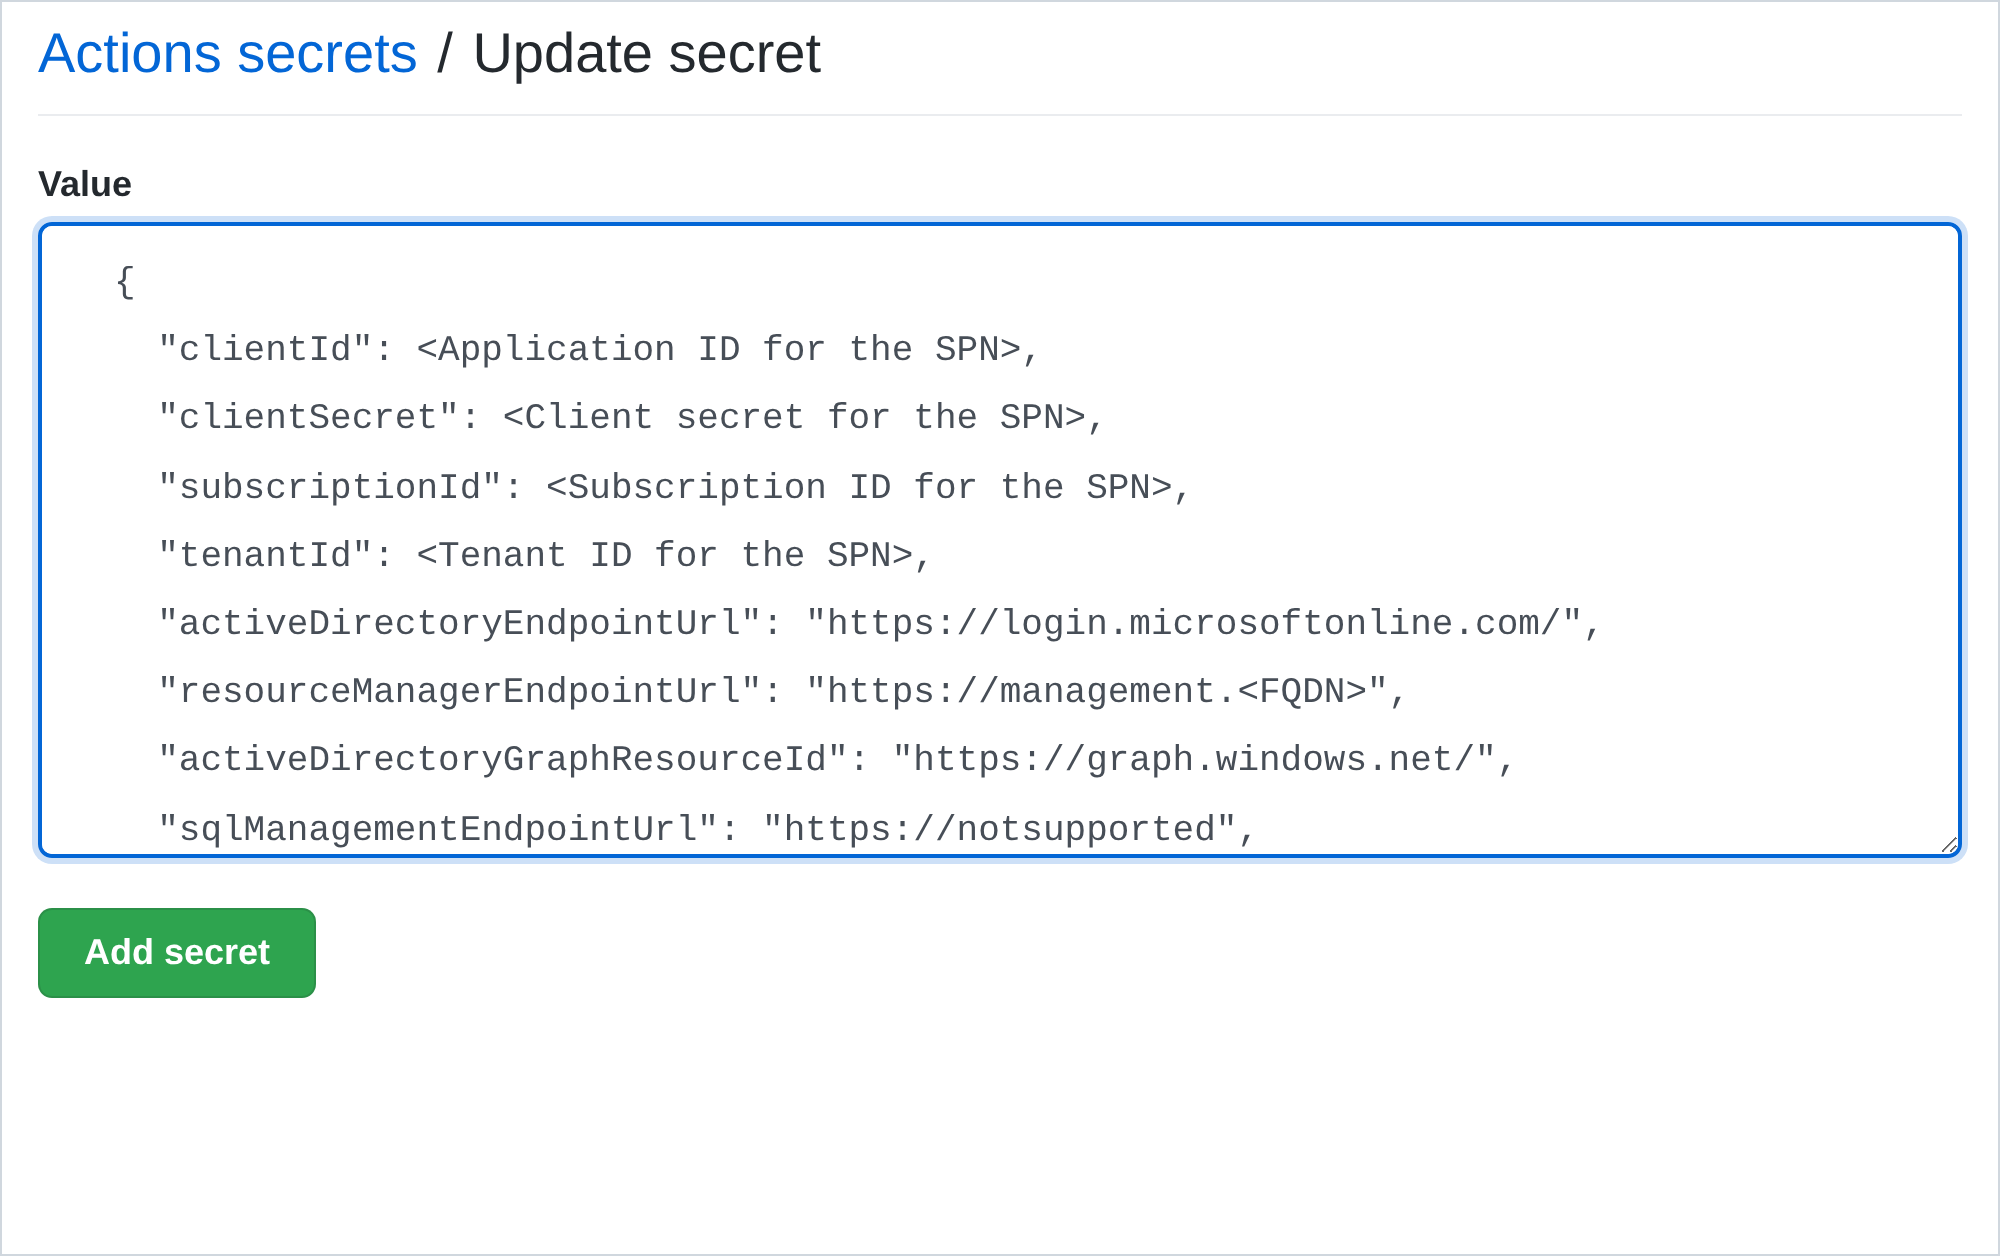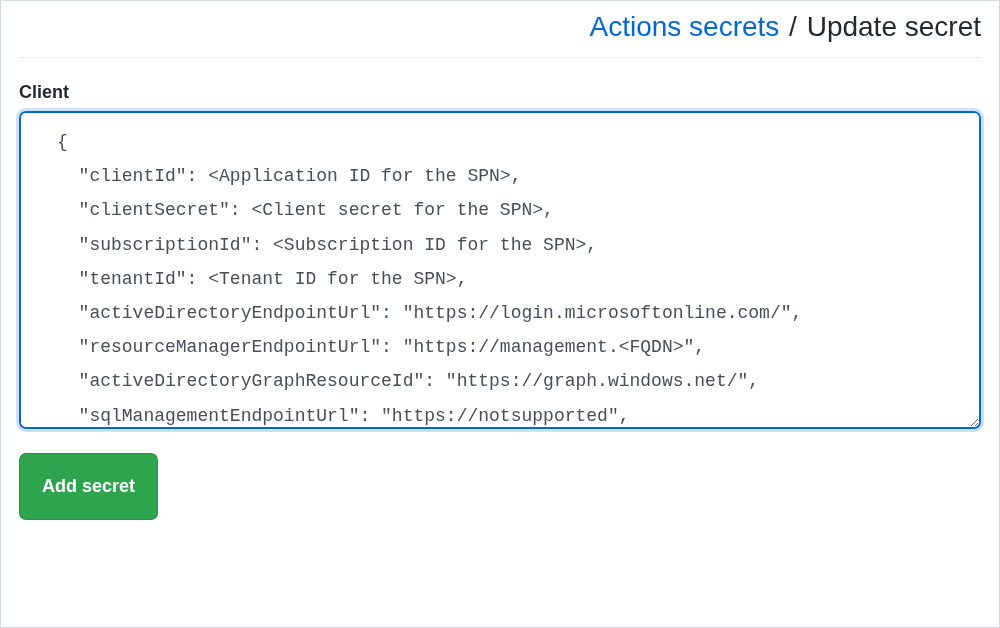--- a/index.html
+++ b/index.html
@@ -17,21 +17,20 @@
     }
     .container {
       padding: 10px 18px 18px 18px;
     }
     .breadcrumb {
       font-size: 28px;
       font-weight: 400;
       padding-bottom: 14px;
       border-bottom: 1px solid #eaecef;
       margin-bottom: 24px;
-      text-align: right;
     }
     .breadcrumb-link {
       color: #0366d6;
       cursor: pointer;
     }
     .breadcrumb-sep {
       color: #24292e;
       margin: 0 2px;
     }
     .breadcrumb-current {
@@ -66,21 +65,21 @@
       border: 2px solid #0366d6;
       border-radius: 7px;
       box-shadow: 0 0 0 3px rgba(3, 102, 214, 0.2);
       resize: both;
       outline: none;
       overflow-y: scroll;
       white-space: pre;
     }
     .add-button {
       margin-top: 20px;
-      padding: 22px 22px;
+      padding: 11px 22px;
       font-size: 18px;
       font-weight: 600;
       color: #ffffff;
       background: #2ea44f;
       border: 1px solid rgba(27, 31, 35, 0.15);
       border-radius: 7px;
       cursor: pointer;
     }
     
     .value-textarea::-webkit-scrollbar {
@@ -102,21 +101,21 @@
 <body>
 
 <div class="container">
   <h1 class="breadcrumb">
     <span class="breadcrumb-link">Actions secrets</span>
     <span class="breadcrumb-sep">/</span>
     <span class="breadcrumb-current">Update secret</span>
   </h1>
 
 
-  <label class="value-label">Client</label>
+  <label class="value-label">Value</label>
 
   <div class="textarea-wrapper">
     <textarea class="value-textarea" style="">{
   "clientId": &lt;Application ID for the SPN&gt;,
   "clientSecret": &lt;Client secret for the SPN&gt;,
   "subscriptionId": &lt;Subscription ID for the SPN&gt;,
   "tenantId": &lt;Tenant ID for the SPN&gt;,
   "activeDirectoryEndpointUrl": "https://login.microsoftonline.com/",
   "resourceManagerEndpointUrl": "https://management.&lt;FQDN&gt;",
   "activeDirectoryGraphResourceId": "https://graph.windows.net/",

